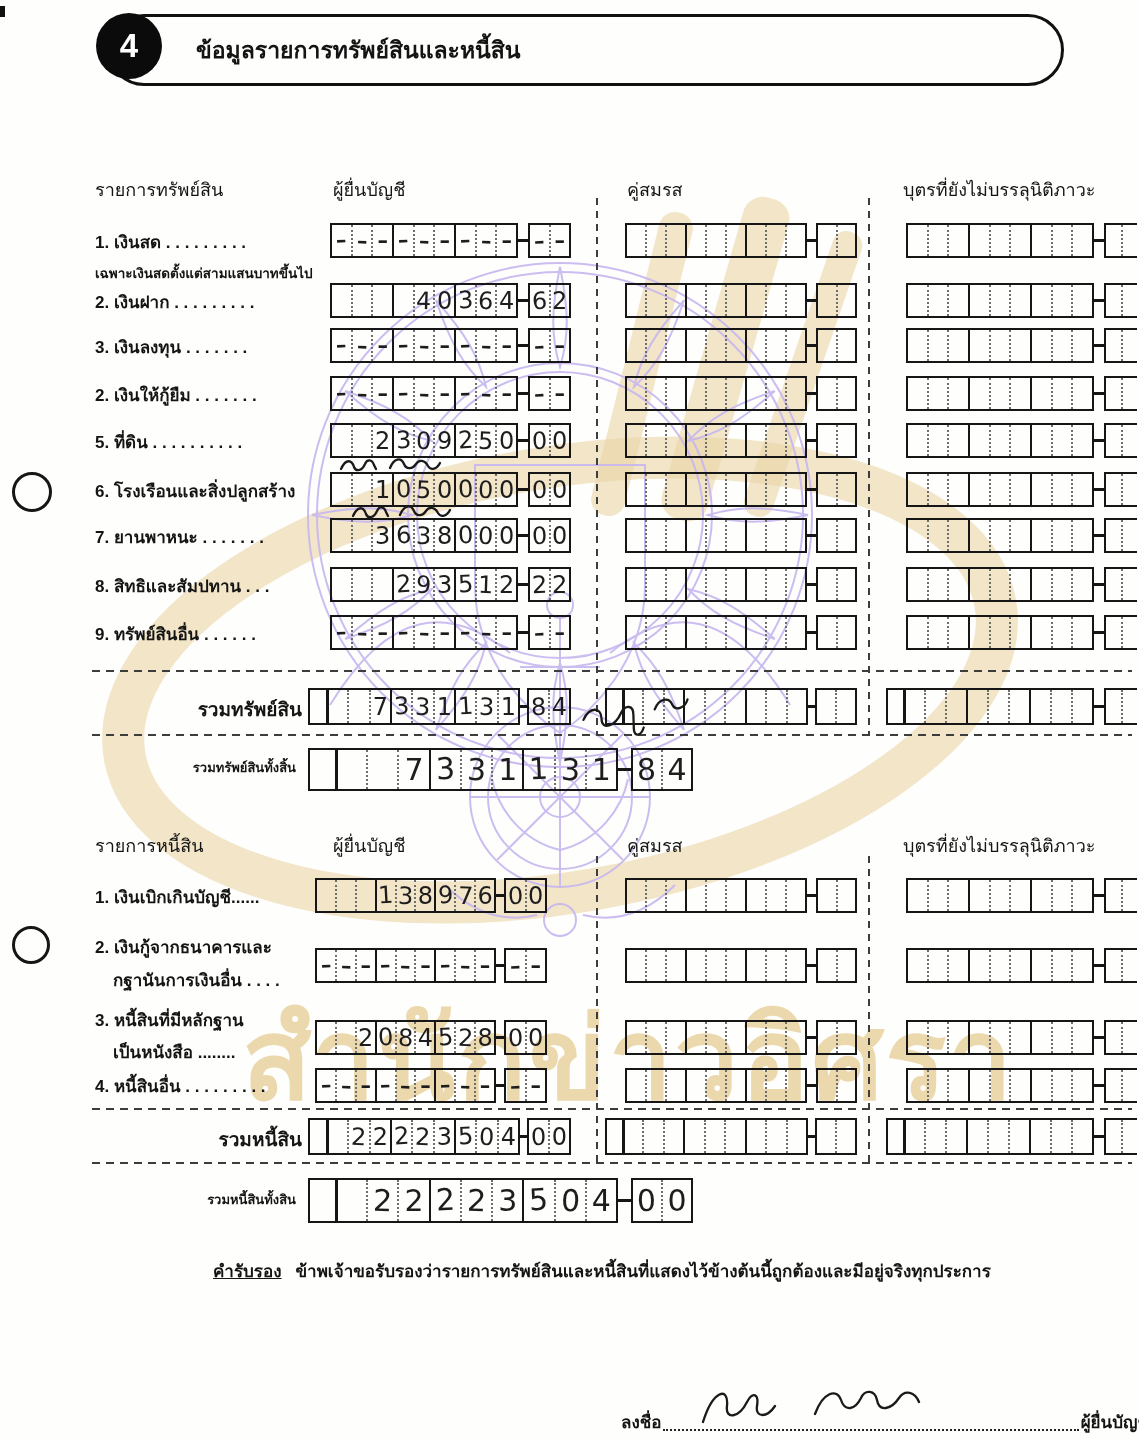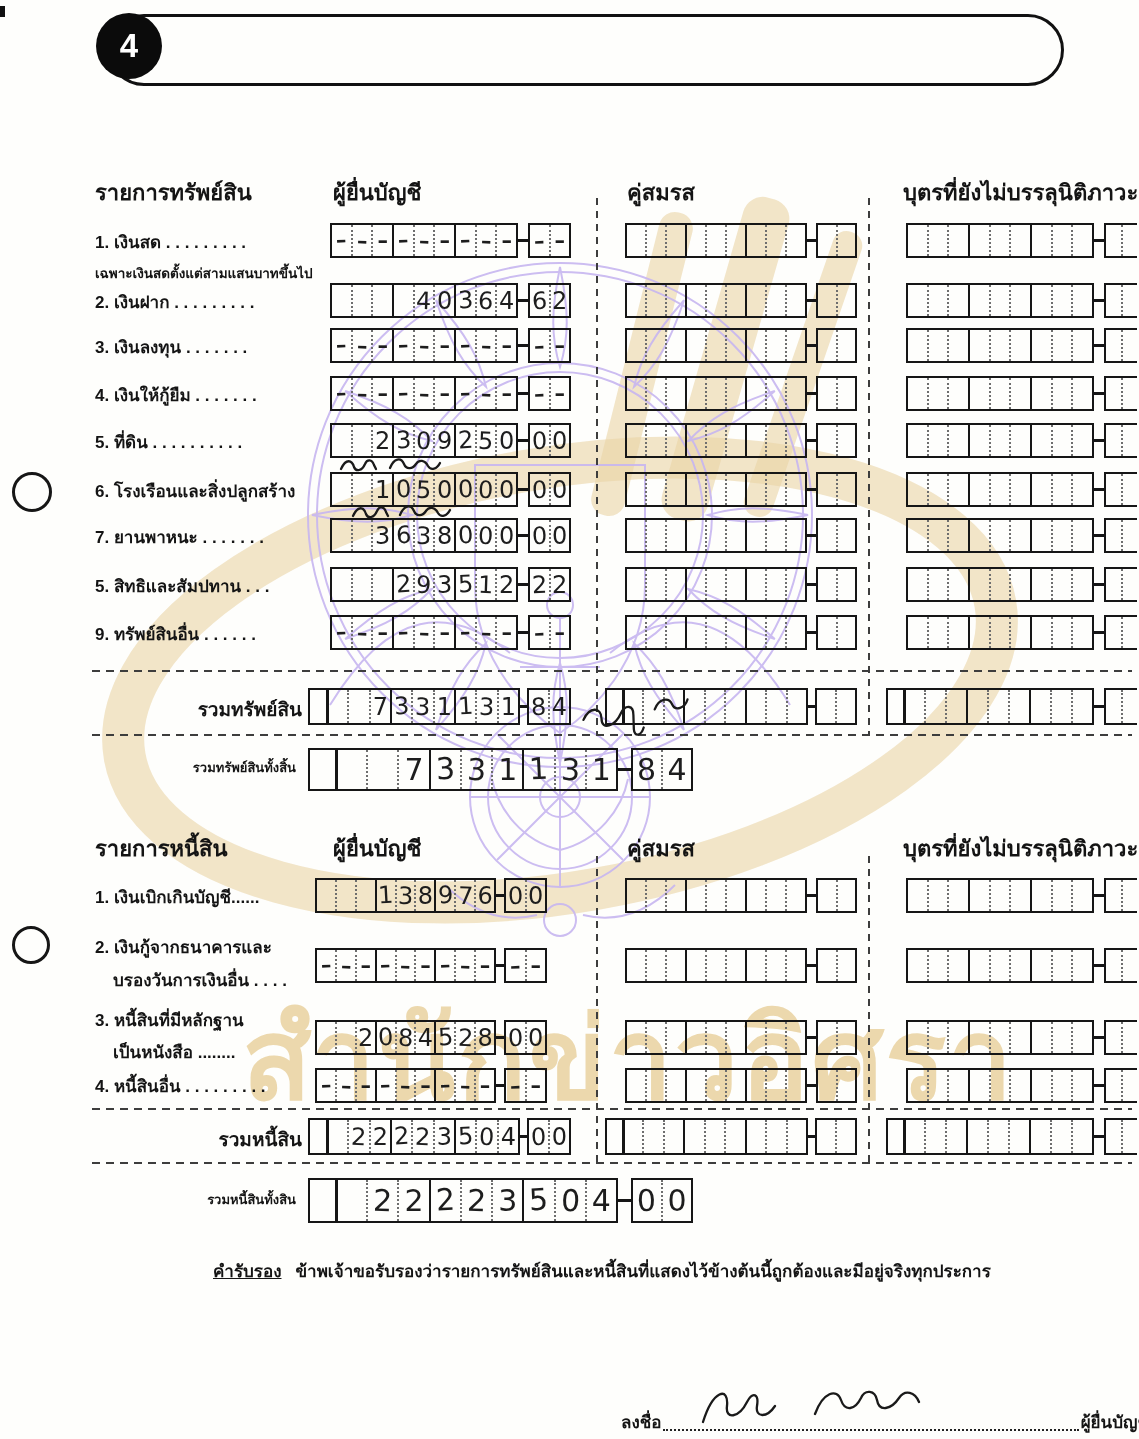--- a/index.html
+++ b/index.html
@@ -14,21 +14,21 @@
   .wm-emblem{position:absolute;left:270px;top:185px;z-index:2;opacity:.9;}
   
   .pill{position:absolute;left:108px;top:14px;width:950px;height:66px;border:3.5px solid #111;
         border-radius:36px;z-index:5;}
   .numcircle{position:absolute;left:96px;top:13px;width:66px;height:66px;background:#0b0b0b;
         border-radius:50%;z-index:6;display:flex;align-items:center;justify-content:center;
         color:#fff;font-size:33px;font-weight:bold;}
   .pilltitle{position:absolute;left:196px;top:32px;font-size:23px;font-weight:bold;z-index:6;white-space:nowrap;}
   .intro{position:absolute;left:196px;top:111px;font-size:16.5px;font-weight:600;z-index:5;white-space:nowrap;}
   
-  .colhead{position:absolute;font-size:22px;font-weight:bold;z-index:5;white-space:nowrap;}
+  .colhead{position:absolute;font-size:18px;font-weight:normal;z-index:5;white-space:nowrap;}
   .lbl{position:absolute;left:95px;font-size:17px;font-weight:600;z-index:5;white-space:nowrap;}
   .lbl2{position:absolute;left:113px;font-size:17px;font-weight:600;z-index:5;white-space:nowrap;}
   .note{position:absolute;left:95px;font-size:13.5px;font-weight:bold;z-index:5;white-space:nowrap;}
   .tot-lbl{position:absolute;left:95px;width:207px;text-align:right;font-size:19px;font-weight:bold;
            z-index:5;white-space:nowrap;}
   .grand-lbl{position:absolute;left:95px;width:201px;text-align:right;font-size:13px;font-weight:bold;
            z-index:5;white-space:nowrap;}
   
   .hdash{position:absolute;left:92px;width:1040px;height:2px;z-index:4;
          background:repeating-linear-gradient(90deg,#3d3d3d 0 8px,transparent 8px 14px);}
@@ -112,35 +112,36 @@
   </svg>
 
   <div class="cornermark"></div>
   <div class="punch" style="left:12px;top:472px;width:34px;height:34px;"></div>
   <div class="punch" style="left:12px;top:926px;width:32px;height:32px;"></div>
 
   <div class="pill"></div>
   <div class="numcircle">
     <span>4</span>
   </div>
+  <div class="pilltitle">ข้อมูลรายการทรัพย์สินและหนี้สิน</div>
 
   <div class="colhead" style="top:175px;left:95px">รายการทรัพย์สิน</div>
   <div class="colhead" style="top:175px;left:333px">ผู้ยื่นบัญชี</div>
   <div class="colhead" style="top:175px;left:627px">คู่สมรส</div>
   <div class="colhead" style="top:175px;left:903px">บุตรที่ยังไม่บรรลุนิติภาวะ</div>
 
   <div class="lbl" style="top:228px">1. เงินสด  . . . . . . . . .</div>
   <div class="note" style="top:262px">เฉพาะเงินสดตั้งแต่สามแสนบาทขึ้นไป</div>
   <div class="lbl" style="top:288px">2. เงินฝาก  . . . . . . . . .</div>
   <div class="lbl" style="top:333px">3. เงินลงทุน  . . . . . . .</div>
-  <div class="lbl" style="top:381px">4. เงินให้กู้ยืม  . . . . . . .</div>
+  <div class="lbl" style="top:381px">2. เงินให้กู้ยืม  . . . . . . .</div>
   <div class="lbl" style="top:428px">5. ที่ดิน  . . . . . . . . . .</div>
   <div class="lbl" style="top:477px">6. โรงเรือนและสิ่งปลูกสร้าง</div>
   <div class="lbl" style="top:523px">7. ยานพาหนะ  . . . . . . .</div>
-  <div class="lbl" style="top:572px">5. สิทธิและสัมปทาน  . . .</div>
+  <div class="lbl" style="top:572px">8. สิทธิและสัมปทาน  . . .</div>
   <div class="lbl" style="top:620px">9. ทรัพย์สินอื่น  . . . . . .</div>
 
   <div class="hdash" style="top:670px"></div>
   <div class="hdash" style="top:734px"></div>
   <div class="hdash" style="top:1108px"></div>
   <div class="hdash" style="top:1162px"></div>
   <div class="vdash" style="left:596px;top:198px;height:536px"></div>
   <div class="vdash" style="left:868px;top:198px;height:536px"></div>
   <div class="vdash" style="left:596px;top:856px;height:306px"></div>
   <div class="vdash" style="left:868px;top:856px;height:306px"></div>
@@ -148,21 +149,21 @@
   <div class="tot-lbl" style="top:694px">รวมทรัพย์สิน</div>
   <div class="grand-lbl" style="top:757px">รวมทรัพย์สินทั้งสิ้น</div>
 
   <div class="colhead" style="top:831px;left:95px">รายการหนี้สิน</div>
   <div class="colhead" style="top:831px;left:333px">ผู้ยื่นบัญชี</div>
   <div class="colhead" style="top:831px;left:627px">คู่สมรส</div>
   <div class="colhead" style="top:831px;left:903px">บุตรที่ยังไม่บรรลุนิติภาวะ</div>
 
   <div class="lbl" style="top:883px">1. เงินเบิกเกินบัญชี......</div>
   <div class="lbl" style="top:933px">2. เงินกู้จากธนาคารและ</div>
-  <div class="lbl2" style="top:966px">บรองวันการเงินอื่น  . . . .</div>
+  <div class="lbl2" style="top:966px">กฐานันการเงินอื่น  . . . .</div>
   <div class="lbl" style="top:1006px">3. หนี้สินที่มีหลักฐาน</div>
   <div class="lbl2" style="top:1038px">เป็นหนังสือ  ........</div>
   <div class="lbl" style="top:1072px">4. หนี้สินอื่น  . . . . . . . . .</div>
 
   <div class="tot-lbl" style="top:1124px">รวมหนี้สิน</div>
   <div class="grand-lbl" style="top:1189px">รวมหนี้สินทั้งสิน</div>
 
   <svg class="scribble" style="left:338px;top:456px" width="140" height="20" viewBox="0 0 140 20">
     <path d="M3,13 C8,2 14,4 16,11 C18,16 24,15 27,8 C29,3 34,3 36,9 L38,13 M52,12 C56,2 63,1 66,8 C68,13 74,14 78,8 C81,3 87,4 90,10 C93,15 99,13 102,7"></path>
   </svg>

